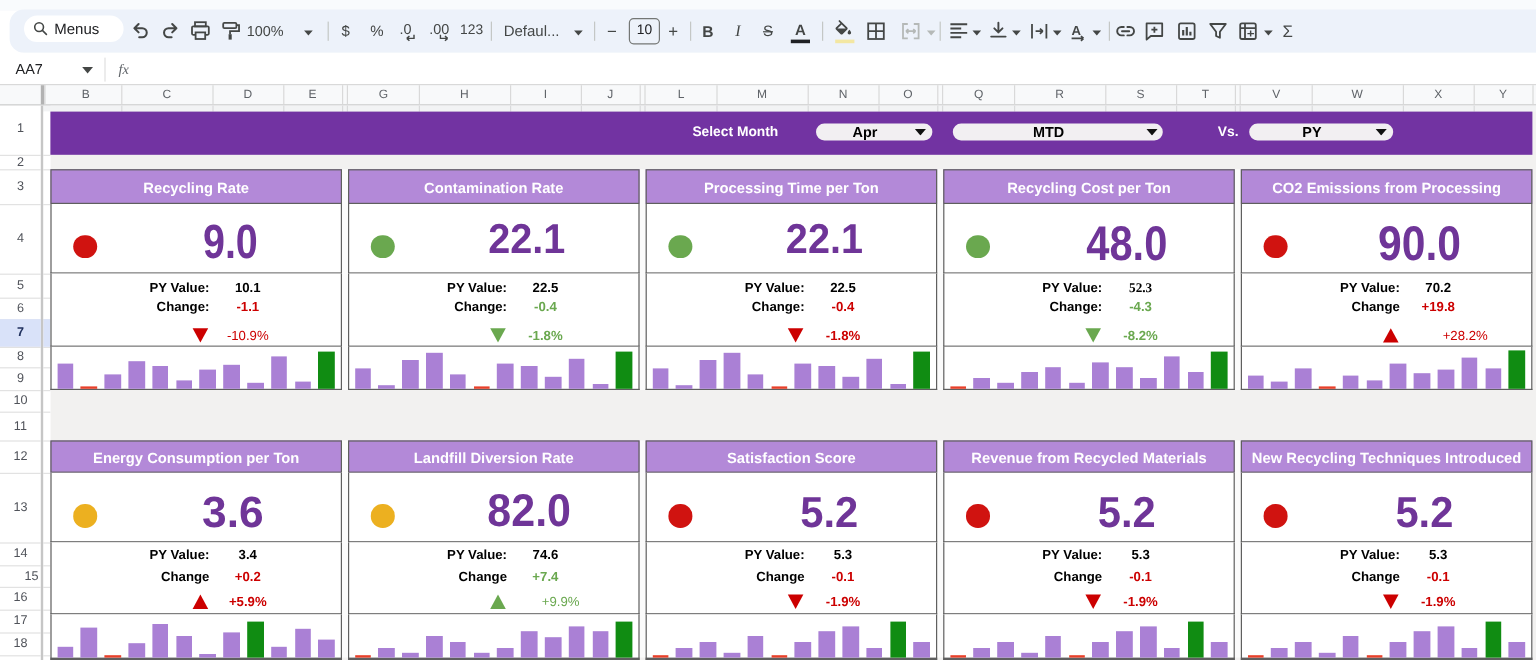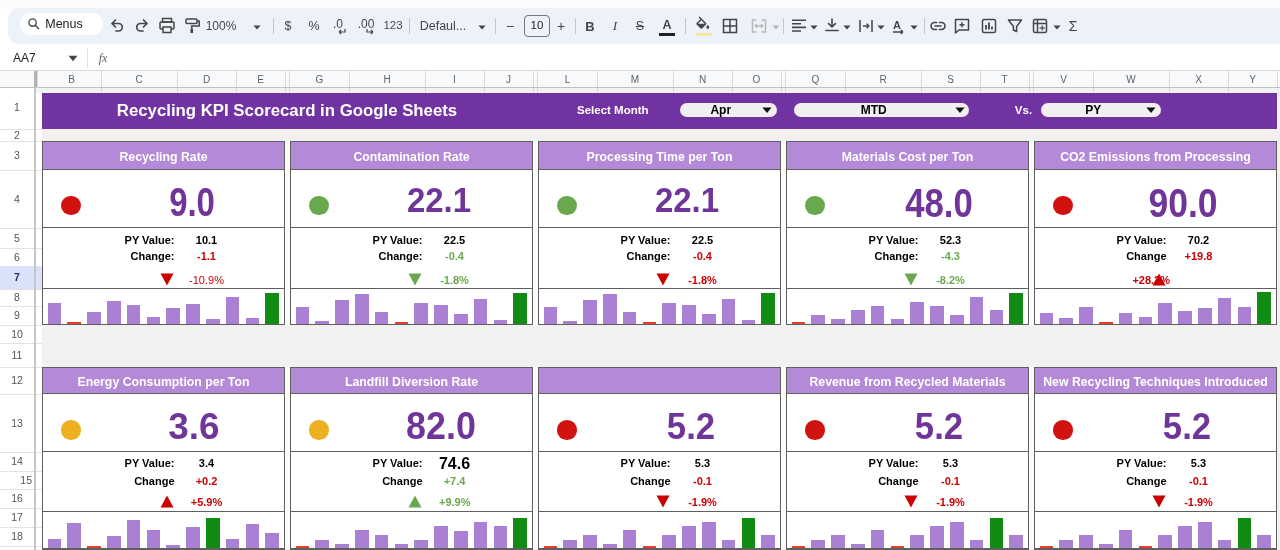--- a/index.html
+++ b/index.html
@@ -270,21 +270,20 @@
 <div style="position:absolute;left:0px;top:489px;width:33.5px;height:1px;background:#e2e2e2;"></div>
 <div style="position:absolute;left:2.0px;top:471.5px;width:30px;height:16.5px;font-size:10.5px;font-weight:400;color:#50535a;text-align:right;line-height:16.5px;white-space:nowrap;">15</div>
 <div style="position:absolute;left:0px;top:508px;width:33.5px;height:1px;background:#e2e2e2;"></div>
 <div style="position:absolute;left:2.0px;top:490.25px;width:30px;height:16.5px;font-size:10.5px;font-weight:400;color:#50535a;text-align:center;line-height:16.5px;white-space:nowrap;">16</div>
 <div style="position:absolute;left:0px;top:527px;width:33.5px;height:1px;background:#e2e2e2;"></div>
 <div style="position:absolute;left:2.0px;top:509.25px;width:30px;height:16.5px;font-size:10.5px;font-weight:400;color:#50535a;text-align:center;line-height:16.5px;white-space:nowrap;">17</div>
 <div style="position:absolute;left:0px;top:546px;width:33.5px;height:1px;background:#e2e2e2;"></div>
 <div style="position:absolute;left:2.0px;top:528.25px;width:30px;height:16.5px;font-size:10.5px;font-weight:400;color:#50535a;text-align:center;line-height:16.5px;white-space:nowrap;">18</div>
 
 <div style="position:absolute;left:42px;top:92.5px;width:1235px;height:36.5px;background:#7233a2;"></div>
-<div style="position:absolute;left:37.0px;top:99.6px;width:500px;height:22.8px;font-size:16.8px;font-weight:700;color:#fff;text-align:center;line-height:22.8px;white-space:nowrap;">Recycling KPI Scorecard in Google Sheets</div>
 <div style="position:absolute;left:577.0px;top:101.75px;width:120px;height:17.5px;font-size:11.5px;font-weight:700;color:#fff;text-align:left;line-height:17.5px;white-space:nowrap;">Select Month</div>
 <div style="position:absolute;left:680px;top:102.5px;width:96.5px;height:14.8px;background:#f2eff2;border-radius:8px;"></div>
 <div style="position:absolute;left:670.75px;top:101.0px;width:100px;height:18px;font-size:12px;font-weight:700;color:#000;text-align:center;line-height:18px;white-space:nowrap;">Apr</div>
 <svg class="ic" style="left:762.0px;top:106.5px" width="10" height="6.5" viewBox="0 0 10 6.5">
       <path d="M0.4 0.6 L5 6 L9.6 0.6 Z" fill="#111"></path>
     </svg>
 <div style="position:absolute;left:793.5px;top:102.5px;width:175.5px;height:14.8px;background:#f2eff2;border-radius:8px;"></div>
 <div style="position:absolute;left:823.75px;top:101.0px;width:100px;height:18px;font-size:12px;font-weight:700;color:#000;text-align:center;line-height:18px;white-space:nowrap;">MTD</div>
 <svg class="ic" style="left:954.5px;top:106.5px" width="10" height="6.5" viewBox="0 0 10 6.5">
       <path d="M0.4 0.6 L5 6 L9.6 0.6 Z" fill="#111"></path>
@@ -378,27 +377,27 @@
 <div style="position:absolute;left:603.0px;top:293.5px;width:13.5px;height:30px;background:#aa80d5;"></div>
 <div style="position:absolute;left:622.8000000000001px;top:312.0px;width:13.5px;height:11.5px;background:#aa80d5;"></div>
 <div style="position:absolute;left:642.6px;top:321.5px;width:13.5px;height:2px;background:#e8402a;"></div>
 <div style="position:absolute;left:662.4000000000001px;top:302.5px;width:13.5px;height:21px;background:#aa80d5;"></div>
 <div style="position:absolute;left:682.2px;top:304.5px;width:13.5px;height:19px;background:#aa80d5;"></div>
 <div style="position:absolute;left:702.0px;top:313.5px;width:13.5px;height:10px;background:#aa80d5;"></div>
 <div style="position:absolute;left:721.8000000000001px;top:298.5px;width:13.5px;height:25px;background:#aa80d5;"></div>
 <div style="position:absolute;left:741.6px;top:319.5px;width:13.5px;height:4px;background:#aa80d5;"></div>
 <div style="position:absolute;left:761.4000000000001px;top:292.5px;width:13.5px;height:31px;background:#108c12;"></div>
 <div style="position:absolute;left:786px;top:141px;width:243px;height:29px;background:#b389d8;border:1px solid #5f5f5f;"></div>
-<div style="position:absolute;left:786.0px;top:148.45px;width:243px;height:18.3px;font-size:12.3px;font-weight:700;color:#fff;text-align:center;line-height:18.3px;white-space:nowrap;">Materials Cost per Ton</div>
+<div style="position:absolute;left:786.0px;top:148.45px;width:243px;height:18.3px;font-size:12.3px;font-weight:700;color:#fff;text-align:center;line-height:18.3px;white-space:nowrap;">Recycling Cost per Ton</div>
 <div style="position:absolute;left:786px;top:170px;width:243px;height:58px;background:#fff;border:1px solid #5f5f5f;border-top:none;"></div>
 <div style="position:absolute;left:805px;top:195.85px;width:19.5px;height:19.5px;background:#6aa84f;border-radius:50%;"></div>
 <div style="position:absolute;left:838.5px;top:180.25px;width:200px;height:46.5px;font-size:40.5px;font-weight:700;color:#6f3598;text-align:center;line-height:46.5px;white-space:nowrap;transform:scaleX(0.858);">48.0</div>
 <div style="position:absolute;left:786px;top:228px;width:243px;height:61px;background:#fff;border:1px solid #5f5f5f;border-top:none;"></div>
 <div style="position:absolute;left:818.5px;top:232.0px;width:100px;height:17px;font-size:11px;font-weight:700;color:#000;text-align:right;line-height:17px;white-space:nowrap;">PY Value:</div>
-<div style="position:absolute;left:910.5px;top:232.0px;width:80px;height:17px;font-size:11px;font-weight:700;color:#000;text-align:center;line-height:17px;white-space:nowrap;">52.3</div>
+<div style="position:absolute;left:910.5px;top:232.0px;width:80px;height:17px;font-size:11px;font-weight:700;color:#000;text-align:center;line-height:17px;white-space:nowrap;font-family:Liberation Serif, serif;">52.3</div>
 <div style="position:absolute;left:818.5px;top:247.7px;width:100px;height:17px;font-size:11px;font-weight:700;color:#000;text-align:right;line-height:17px;white-space:nowrap;">Change:</div>
 <div style="position:absolute;left:910.5px;top:247.7px;width:80px;height:17px;font-size:11px;font-weight:700;color:#6aa84f;text-align:center;line-height:17px;white-space:nowrap;">-4.3</div>
 <svg class="ic" style="left:903.5px;top:272.8px" width="14" height="13" viewBox="0 0 14 13">
       <path d="M0.5 0.5 H13.5 L7 12.5 Z" fill="#6aa84f"></path>
     </svg>
 <div style="position:absolute;left:910.5px;top:272.0px;width:80px;height:17px;font-size:11px;font-weight:700;color:#6aa84f;text-align:center;line-height:17px;white-space:nowrap;">-8.2%</div>
 <div style="position:absolute;left:786px;top:289px;width:243px;height:36px;background:#fff;border:1px solid #5f5f5f;border-top:none;"></div>
 <div style="position:absolute;left:791.6px;top:321.5px;width:13.5px;height:2px;background:#e8402a;"></div>
 <div style="position:absolute;left:811.4px;top:314.5px;width:13.5px;height:9px;background:#aa80d5;"></div>
 <div style="position:absolute;left:831.2px;top:318.5px;width:13.5px;height:5px;background:#aa80d5;"></div>
@@ -417,21 +416,21 @@
 <div style="position:absolute;left:1053px;top:195.85px;width:19.5px;height:19.5px;background:#d01310;border-radius:50%;"></div>
 <div style="position:absolute;left:1082.7px;top:180.25px;width:200px;height:46.5px;font-size:40.5px;font-weight:700;color:#6f3598;text-align:center;line-height:46.5px;white-space:nowrap;transform:scaleX(0.877);">90.0</div>
 <div style="position:absolute;left:1034px;top:228px;width:243px;height:61px;background:#fff;border:1px solid #5f5f5f;border-top:none;"></div>
 <div style="position:absolute;left:1066.5px;top:232.0px;width:100px;height:17px;font-size:11px;font-weight:700;color:#000;text-align:right;line-height:17px;white-space:nowrap;">PY Value:</div>
 <div style="position:absolute;left:1158.5px;top:232.0px;width:80px;height:17px;font-size:11px;font-weight:700;color:#000;text-align:center;line-height:17px;white-space:nowrap;">70.2</div>
 <div style="position:absolute;left:1066.5px;top:247.7px;width:100px;height:17px;font-size:11px;font-weight:700;color:#000;text-align:right;line-height:17px;white-space:nowrap;">Change</div>
 <div style="position:absolute;left:1158.5px;top:247.7px;width:80px;height:17px;font-size:11px;font-weight:700;color:#cc0000;text-align:center;line-height:17px;white-space:nowrap;">+19.8</div>
 <svg class="ic" style="left:1151.5px;top:272.8px" width="14" height="13" viewBox="0 0 14 13">
       <path d="M7 0.5 L13.5 12.5 H0.5 Z" fill="#cc0000"></path>
     </svg>
-<div style="position:absolute;left:1090px;top:272.0px;width:80px;height:17px;font-size:11px;font-weight:700;color:#cc0000;text-align:right;line-height:17px;white-space:nowrap;">+28.2%</div>
+<div style="position:absolute;left:1181px;top:272.0px;width:80px;height:17px;font-size:11px;font-weight:400;color:#cc0000;text-align:center;line-height:17px;white-space:nowrap;">+28.2%</div>
 <div style="position:absolute;left:1034px;top:289px;width:243px;height:36px;background:#fff;border:1px solid #5f5f5f;border-top:none;"></div>
 <div style="position:absolute;left:1039.6px;top:313.0px;width:13.5px;height:10.5px;background:#aa80d5;"></div>
 <div style="position:absolute;left:1059.3999999999999px;top:317.5px;width:13.5px;height:6px;background:#aa80d5;"></div>
 <div style="position:absolute;left:1079.1999999999998px;top:307.0px;width:13.5px;height:16.5px;background:#aa80d5;"></div>
 <div style="position:absolute;left:1099.0px;top:321.5px;width:13.5px;height:2px;background:#e8402a;"></div>
 <div style="position:absolute;left:1118.8px;top:313.0px;width:13.5px;height:10.5px;background:#aa80d5;"></div>
 <div style="position:absolute;left:1138.6px;top:317.0px;width:13.5px;height:6.5px;background:#aa80d5;"></div>
 <div style="position:absolute;left:1158.3999999999999px;top:302.5px;width:13.5px;height:21px;background:#aa80d5;"></div>
 <div style="position:absolute;left:1178.1999999999998px;top:311.0px;width:13.5px;height:12.5px;background:#aa80d5;"></div>
 <div style="position:absolute;left:1198.0px;top:308.0px;width:13.5px;height:15.5px;background:#aa80d5;"></div>
@@ -465,41 +464,42 @@
 <div style="position:absolute;left:225.8px;top:539px;width:13.5px;height:9px;background:#aa80d5;"></div>
 <div style="position:absolute;left:245.6px;top:524px;width:13.5px;height:24px;background:#aa80d5;"></div>
 <div style="position:absolute;left:265.40000000000003px;top:533px;width:13.5px;height:15px;background:#aa80d5;"></div>
 <div style="position:absolute;left:290px;top:367px;width:243px;height:27px;background:#b389d8;border:1px solid #5f5f5f;"></div>
 <div style="position:absolute;left:290.0px;top:373.45000000000005px;width:243px;height:18.3px;font-size:12.3px;font-weight:700;color:#fff;text-align:center;line-height:18.3px;white-space:nowrap;">Landfill Diversion Rate</div>
 <div style="position:absolute;left:290px;top:394px;width:243px;height:58px;background:#fff;border:1px solid #5f5f5f;border-top:none;"></div>
 <div style="position:absolute;left:309px;top:420.45px;width:19.5px;height:19.5px;background:#ecb020;border-radius:50%;"></div>
 <div style="position:absolute;left:341.2px;top:404.05px;width:200px;height:44.3px;font-size:38.3px;font-weight:700;color:#6f3598;text-align:center;line-height:44.3px;white-space:nowrap;transform:scaleX(0.936);">82.0</div>
 <div style="position:absolute;left:290px;top:452px;width:243px;height:60px;background:#fff;border:1px solid #5f5f5f;border-top:none;"></div>
 <div style="position:absolute;left:322.5px;top:455.3px;width:100px;height:17px;font-size:11px;font-weight:700;color:#000;text-align:right;line-height:17px;white-space:nowrap;">PY Value:</div>
-<div style="position:absolute;left:414.5px;top:455.3px;width:80px;height:17px;font-size:16px;font-weight:700;color:#000;text-align:center;line-height:17px;white-space:nowrap;">74.6</div>
+<div style="position:absolute;left:414.5px;top:455.3px;width:80px;height:17px;font-size:11px;font-weight:700;color:#000;text-align:center;line-height:17px;white-space:nowrap;">74.6</div>
 <div style="position:absolute;left:322.5px;top:473.3px;width:100px;height:17px;font-size:11px;font-weight:700;color:#000;text-align:right;line-height:17px;white-space:nowrap;">Change</div>
 <div style="position:absolute;left:414.5px;top:473.3px;width:80px;height:17px;font-size:11px;font-weight:700;color:#6aa84f;text-align:center;line-height:17px;white-space:nowrap;">+7.4</div>
 <svg class="ic" style="left:407.5px;top:495.3px" width="14" height="13" viewBox="0 0 14 13">
       <path d="M7 0.5 L13.5 12.5 H0.5 Z" fill="#6aa84f"></path>
     </svg>
-<div style="position:absolute;left:439px;top:493.5px;width:80px;height:17px;font-size:11px;font-weight:700;color:#6aa84f;text-align:left;line-height:17px;white-space:nowrap;">+9.9%</div>
+<div style="position:absolute;left:403px;top:493.5px;width:80px;height:17px;font-size:11px;font-weight:400;color:#6aa84f;text-align:right;line-height:17px;white-space:nowrap;">+9.9%</div>
 <div style="position:absolute;left:290px;top:512px;width:243px;height:38px;background:#fff;border:1px solid #5f5f5f;border-top:none;border-bottom-width:2px;"></div>
 <div style="position:absolute;left:295.6px;top:546px;width:13.5px;height:2px;background:#e8402a;"></div>
 <div style="position:absolute;left:315.40000000000003px;top:539.5px;width:13.5px;height:8.5px;background:#aa80d5;"></div>
 <div style="position:absolute;left:335.20000000000005px;top:544px;width:13.5px;height:4px;background:#aa80d5;"></div>
 <div style="position:absolute;left:355.0px;top:530px;width:13.5px;height:18px;background:#aa80d5;"></div>
 <div style="position:absolute;left:374.8px;top:534.5px;width:13.5px;height:13.5px;background:#aa80d5;"></div>
 <div style="position:absolute;left:394.6px;top:543.5px;width:13.5px;height:4.5px;background:#aa80d5;"></div>
 <div style="position:absolute;left:414.40000000000003px;top:539.5px;width:13.5px;height:8.5px;background:#aa80d5;"></div>
 <div style="position:absolute;left:434.20000000000005px;top:526px;width:13.5px;height:22px;background:#aa80d5;"></div>
 <div style="position:absolute;left:454.0px;top:531px;width:13.5px;height:17px;background:#aa80d5;"></div>
 <div style="position:absolute;left:473.80000000000007px;top:522px;width:13.5px;height:26px;background:#aa80d5;"></div>
 <div style="position:absolute;left:493.6px;top:526px;width:13.5px;height:22px;background:#aa80d5;"></div>
 <div style="position:absolute;left:513.4000000000001px;top:517.5px;width:13.5px;height:30.5px;background:#108c12;"></div>
 <div style="position:absolute;left:538px;top:367px;width:243px;height:27px;background:#b389d8;border:1px solid #5f5f5f;"></div>
+<div style="position:absolute;left:538.0px;top:373.45000000000005px;width:243px;height:18.3px;font-size:12.3px;font-weight:700;color:#fff;text-align:center;line-height:18.3px;white-space:nowrap;">Satisfaction Score</div>
 <div style="position:absolute;left:538px;top:394px;width:243px;height:58px;background:#fff;border:1px solid #5f5f5f;border-top:none;"></div>
 <div style="position:absolute;left:557px;top:420.45px;width:19.5px;height:19.5px;background:#d01310;border-radius:50%;"></div>
 <div style="position:absolute;left:590.8px;top:405.7px;width:200px;height:42px;font-size:36px;font-weight:700;color:#6f3598;text-align:center;line-height:42px;white-space:nowrap;transform:scaleX(0.965);">5.2</div>
 <div style="position:absolute;left:538px;top:452px;width:243px;height:60px;background:#fff;border:1px solid #5f5f5f;border-top:none;"></div>
 <div style="position:absolute;left:570.5px;top:455.3px;width:100px;height:17px;font-size:11px;font-weight:700;color:#000;text-align:right;line-height:17px;white-space:nowrap;">PY Value:</div>
 <div style="position:absolute;left:662.5px;top:455.3px;width:80px;height:17px;font-size:11px;font-weight:700;color:#000;text-align:center;line-height:17px;white-space:nowrap;">5.3</div>
 <div style="position:absolute;left:570.5px;top:473.3px;width:100px;height:17px;font-size:11px;font-weight:700;color:#000;text-align:right;line-height:17px;white-space:nowrap;">Change</div>
 <div style="position:absolute;left:662.5px;top:473.3px;width:80px;height:17px;font-size:11px;font-weight:700;color:#cc0000;text-align:center;line-height:17px;white-space:nowrap;">-0.1</div>
 <svg class="ic" style="left:655.5px;top:495.3px" width="14" height="13" viewBox="0 0 14 13">
       <path d="M0.5 0.5 H13.5 L7 12.5 Z" fill="#cc0000"></path>

